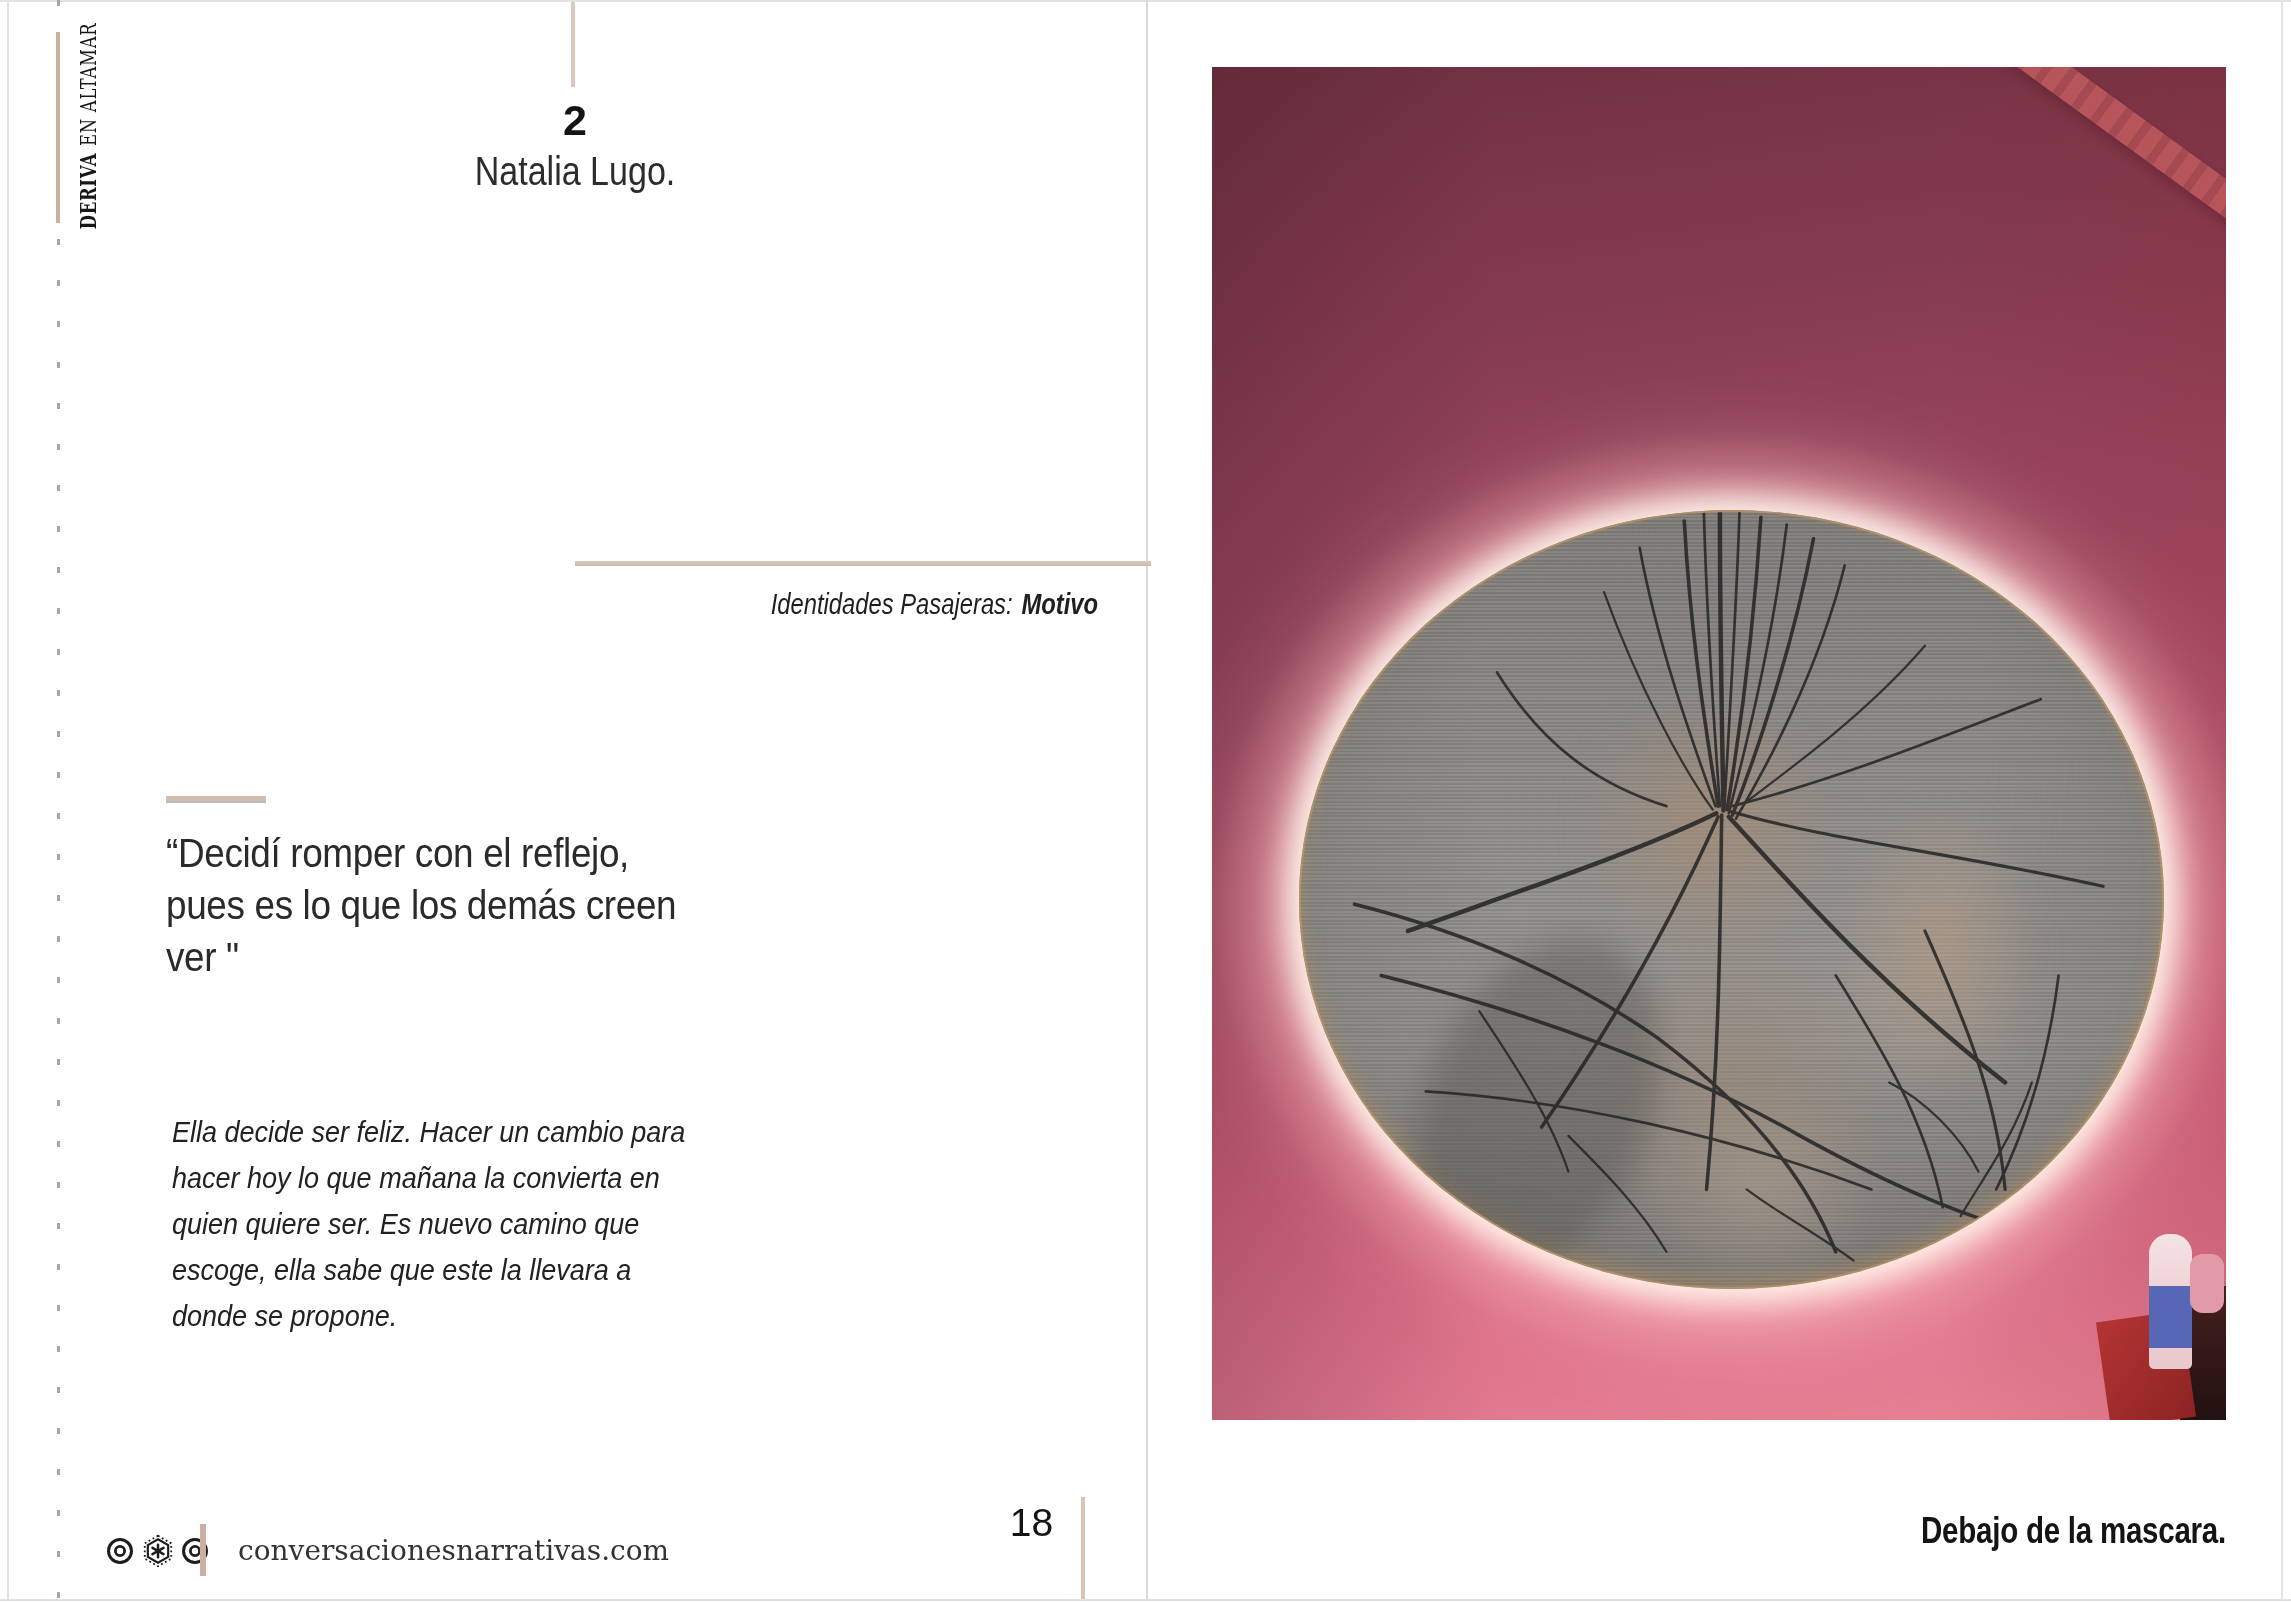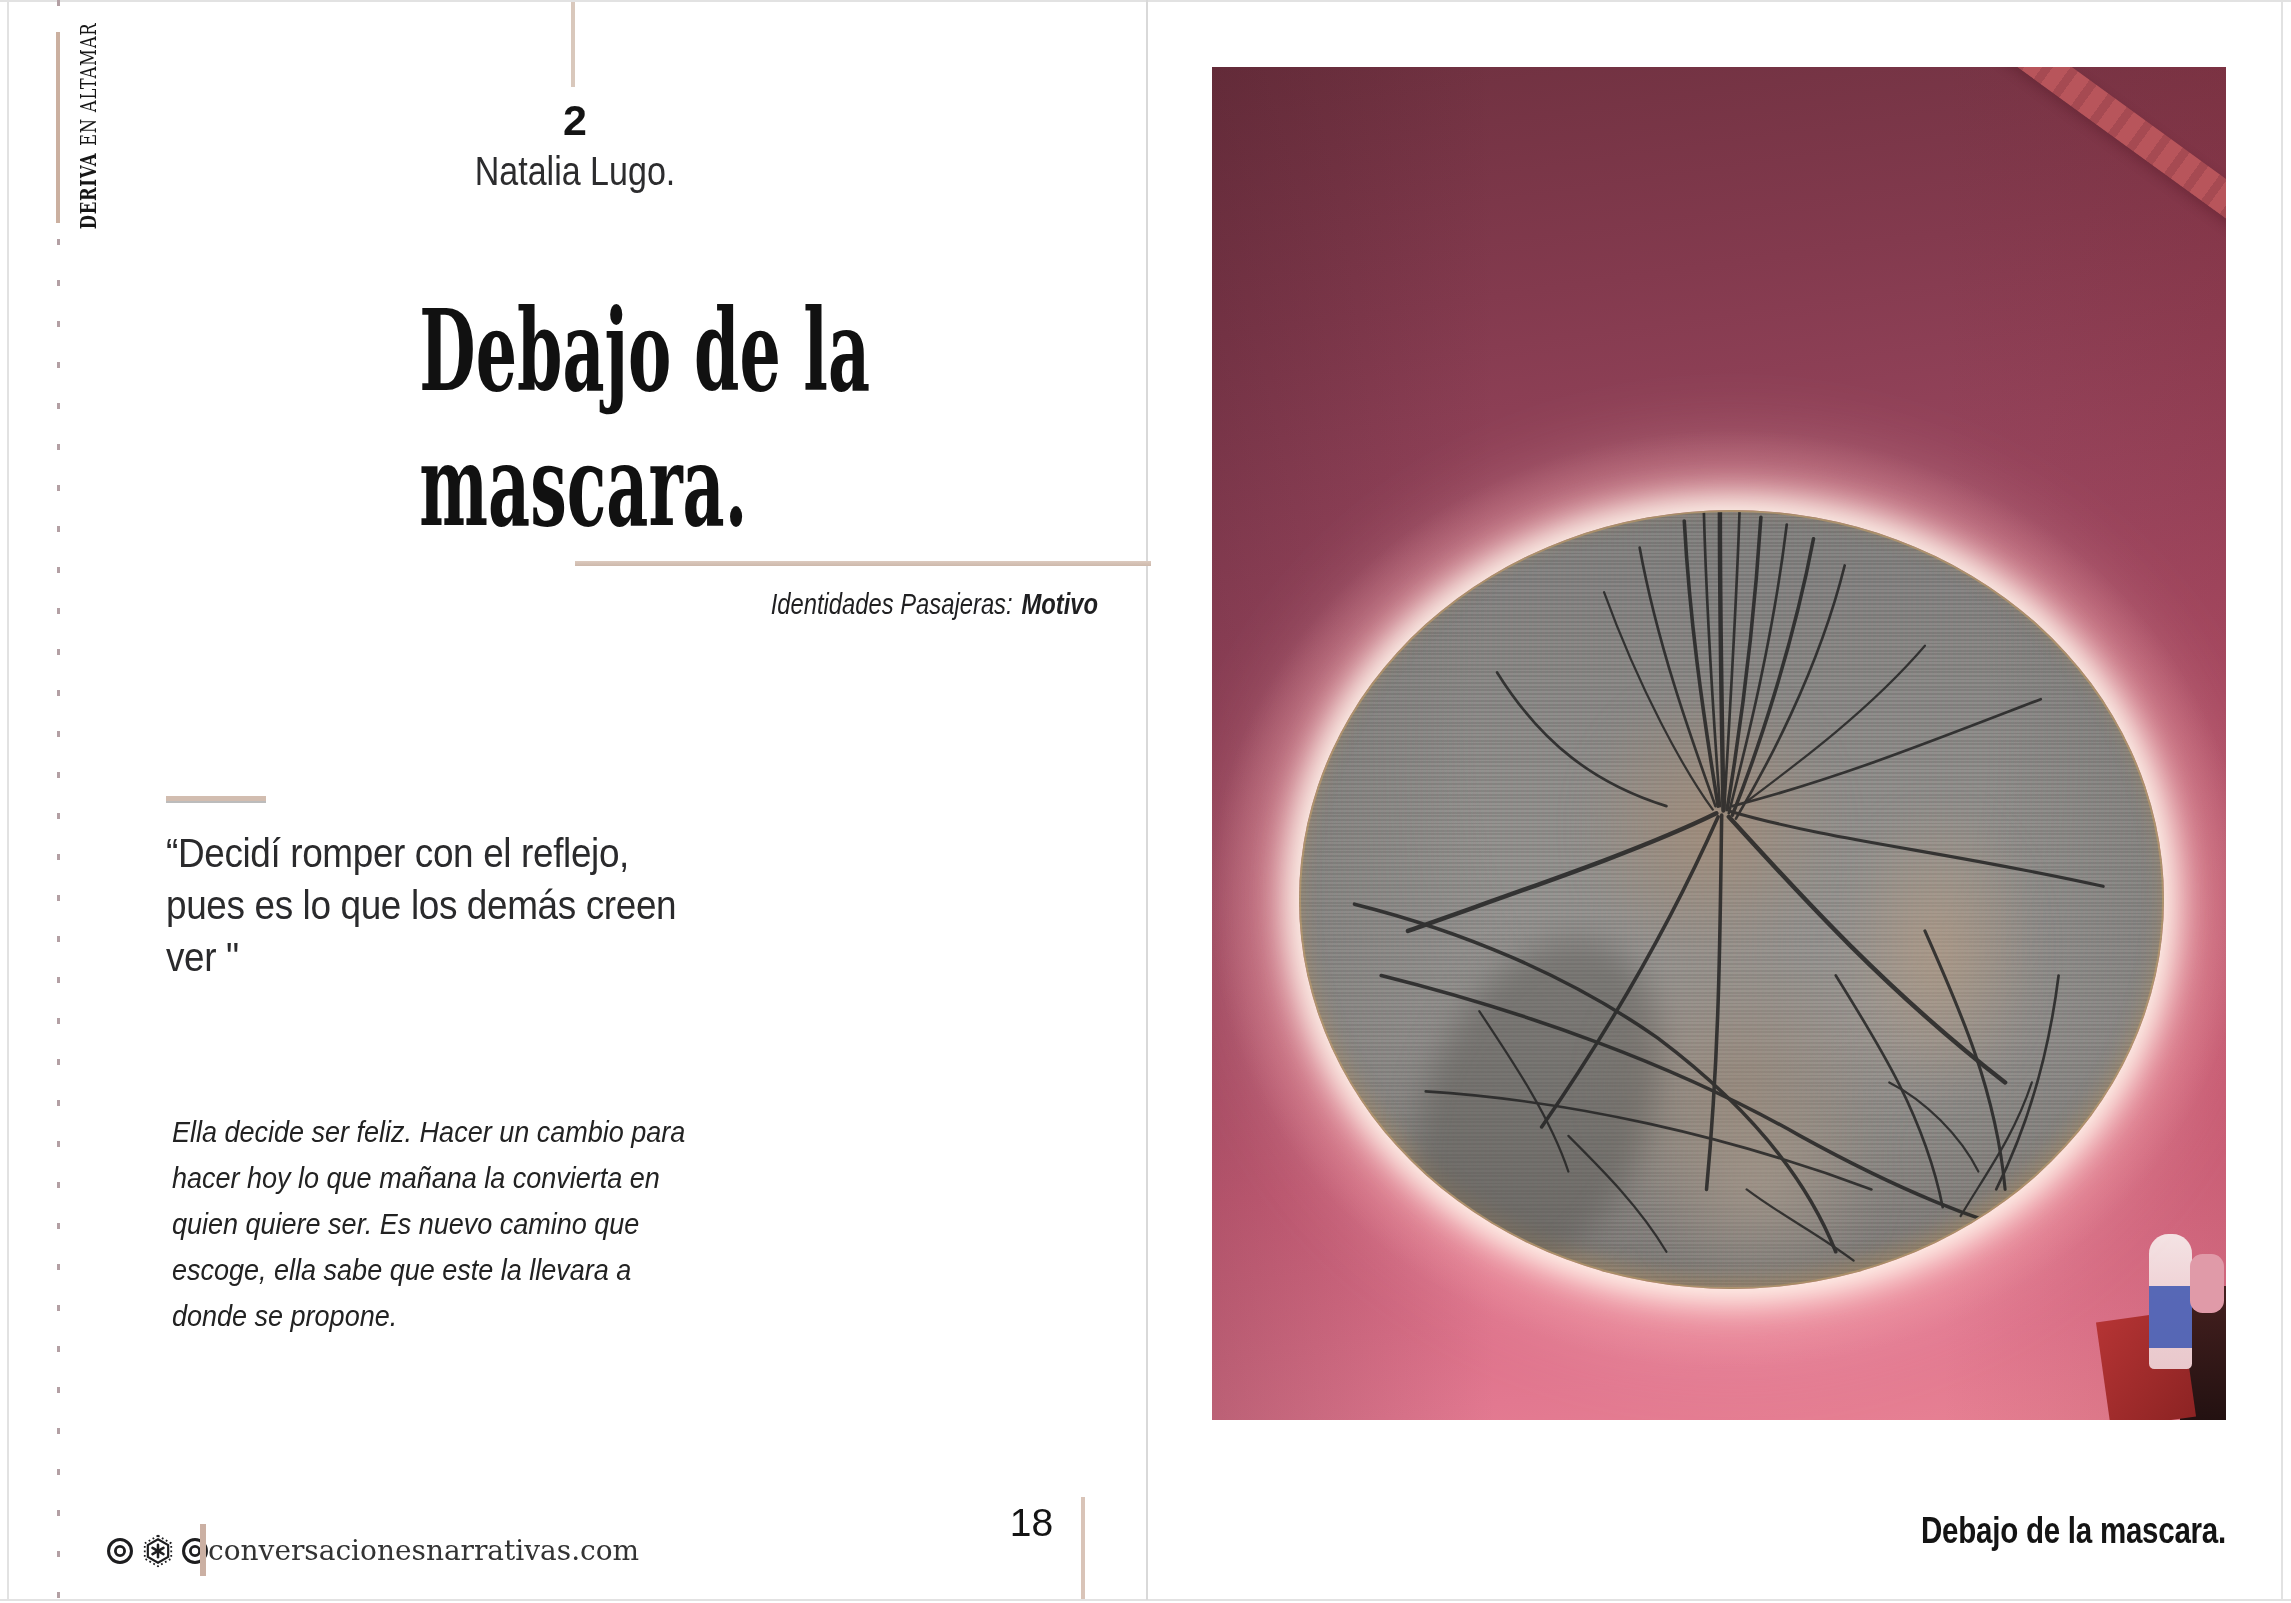--- a/index.html
+++ b/index.html
@@ -53,21 +53,21 @@
       font-style:italic;font-weight:300;color:#222;transform:scaleX(0.9);transform-origin:0 0;
       white-space:nowrap;}
 
   
   .page-number{position:absolute;left:987px;top:1501px;width:89px;text-align:center;
       font-size:39px;font-weight:400;color:#141414;}
   .folio-rule{position:absolute;left:1081px;top:1497px;width:3.6px;height:102px;background:#d9c4b8;}
   .footer-logo{position:absolute;left:105px;top:1533px;display:flex;align-items:center;gap:4.5px;}
   .footer-logo svg{display:block;}
   .footer-bar{position:absolute;left:200px;top:1524px;width:6.2px;height:52px;background:#cbb0a3;}
-  .footer-url{position:absolute;left:208px;top:1534px;font-family:"DejaVu Serif",serif;
+  .footer-url{position:absolute;left:238px;top:1534px;font-family:"DejaVu Serif",serif;
       font-size:28px;color:#333;}
 
   
   .photo{position:absolute;left:1212px;top:67px;width:1014px;height:1353px;overflow:hidden;
       background:linear-gradient(172deg,#6f3140 0%,#833a4e 18%,#9b4760 38%,#b85570 58%,#d4647f 76%,#e27890 92%,#e88394 100%);}
   .photo .side-shade{position:absolute;inset:0;
       background:linear-gradient(90deg,rgba(55,20,30,.22),rgba(55,20,30,0) 28%,rgba(120,30,40,0) 72%,rgba(130,35,45,.18));}
   .molding{position:absolute;right:-53px;top:25px;width:356px;height:32px;
       background:repeating-linear-gradient(90deg,#b8555b 0 14.3px,#a64a52 14.3px 23px);
       transform:rotate(36deg);box-shadow:0 4.5px 10.7px rgba(60,10,20,.25);}
@@ -128,24 +128,20 @@
   <div class="dotted-rule" style="top:239px;height:1362px;"></div>
   <div class="masthead-rule"></div>
   <div class="masthead">
     <div class="txt"><b>DERIVA</b><span>EN ALTAMAR</span></div>
   </div>
 
   <div class="chapter-rule"></div>
   <div class="chapter-number">2</div>
   <div class="author">Natalia Lugo.</div>
 
-  <div class="title">
-    <div class="line">Debajo de la</div>
-    <div class="line">mascara.</div>
-  </div>
 
   <div class="kicker-rule"></div>
   <div class="kicker">
     <span class="lbl">Identidades Pasajeras:</span><span class="val">Motivo</span>
   </div>
 
   <div class="quote-rule"></div>
   <div class="quote">
     <div>“Decidí romper con el reflejo,</div>
     <div>pues es lo que los demás creen</div>

